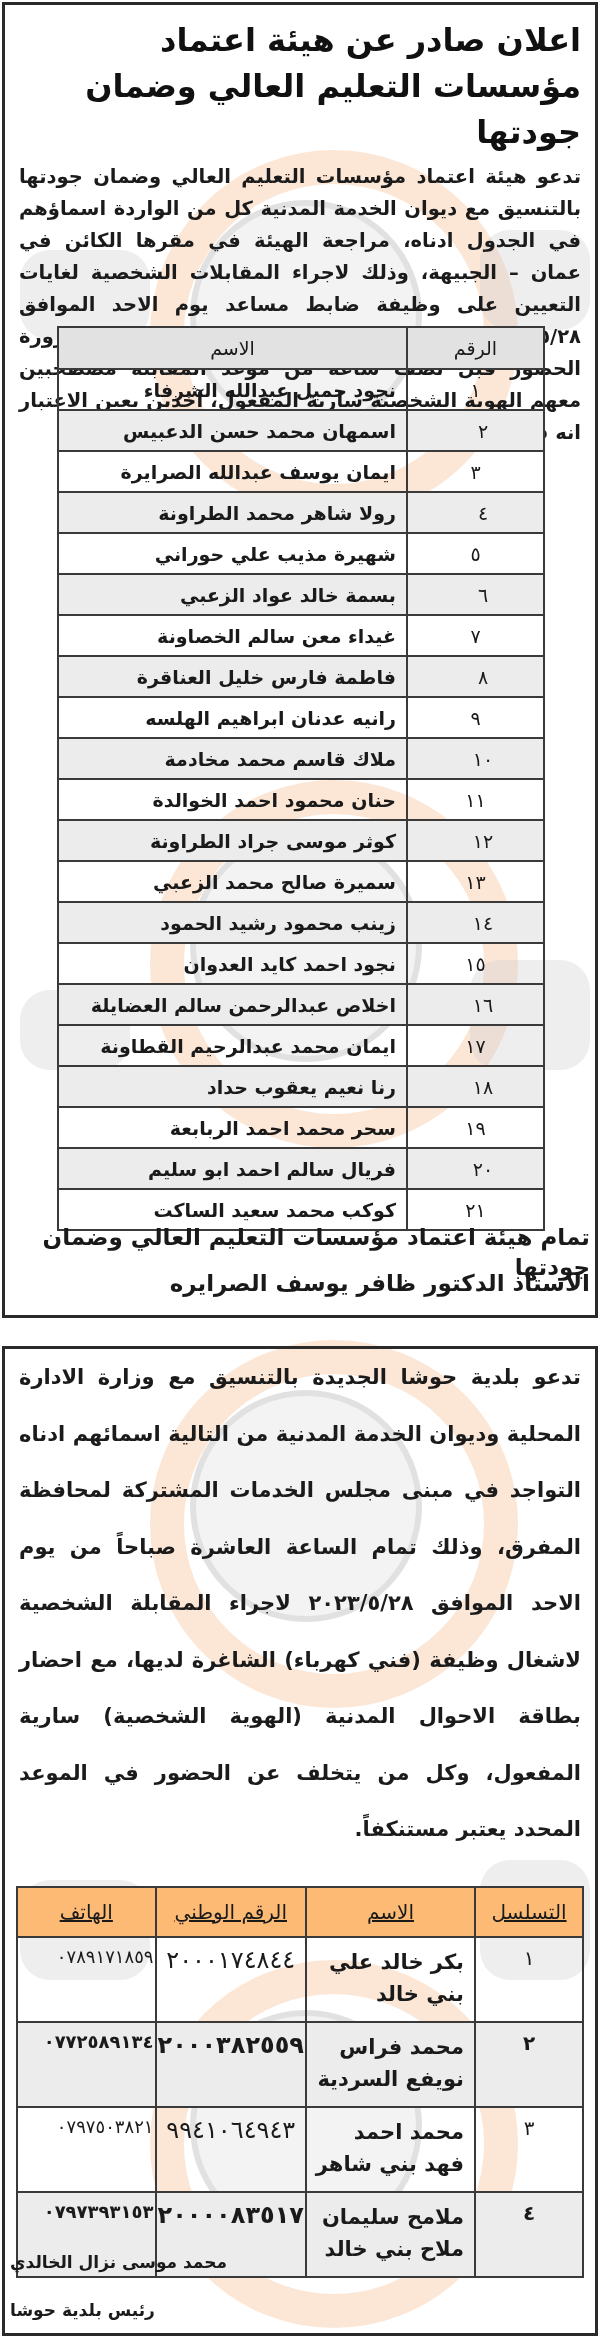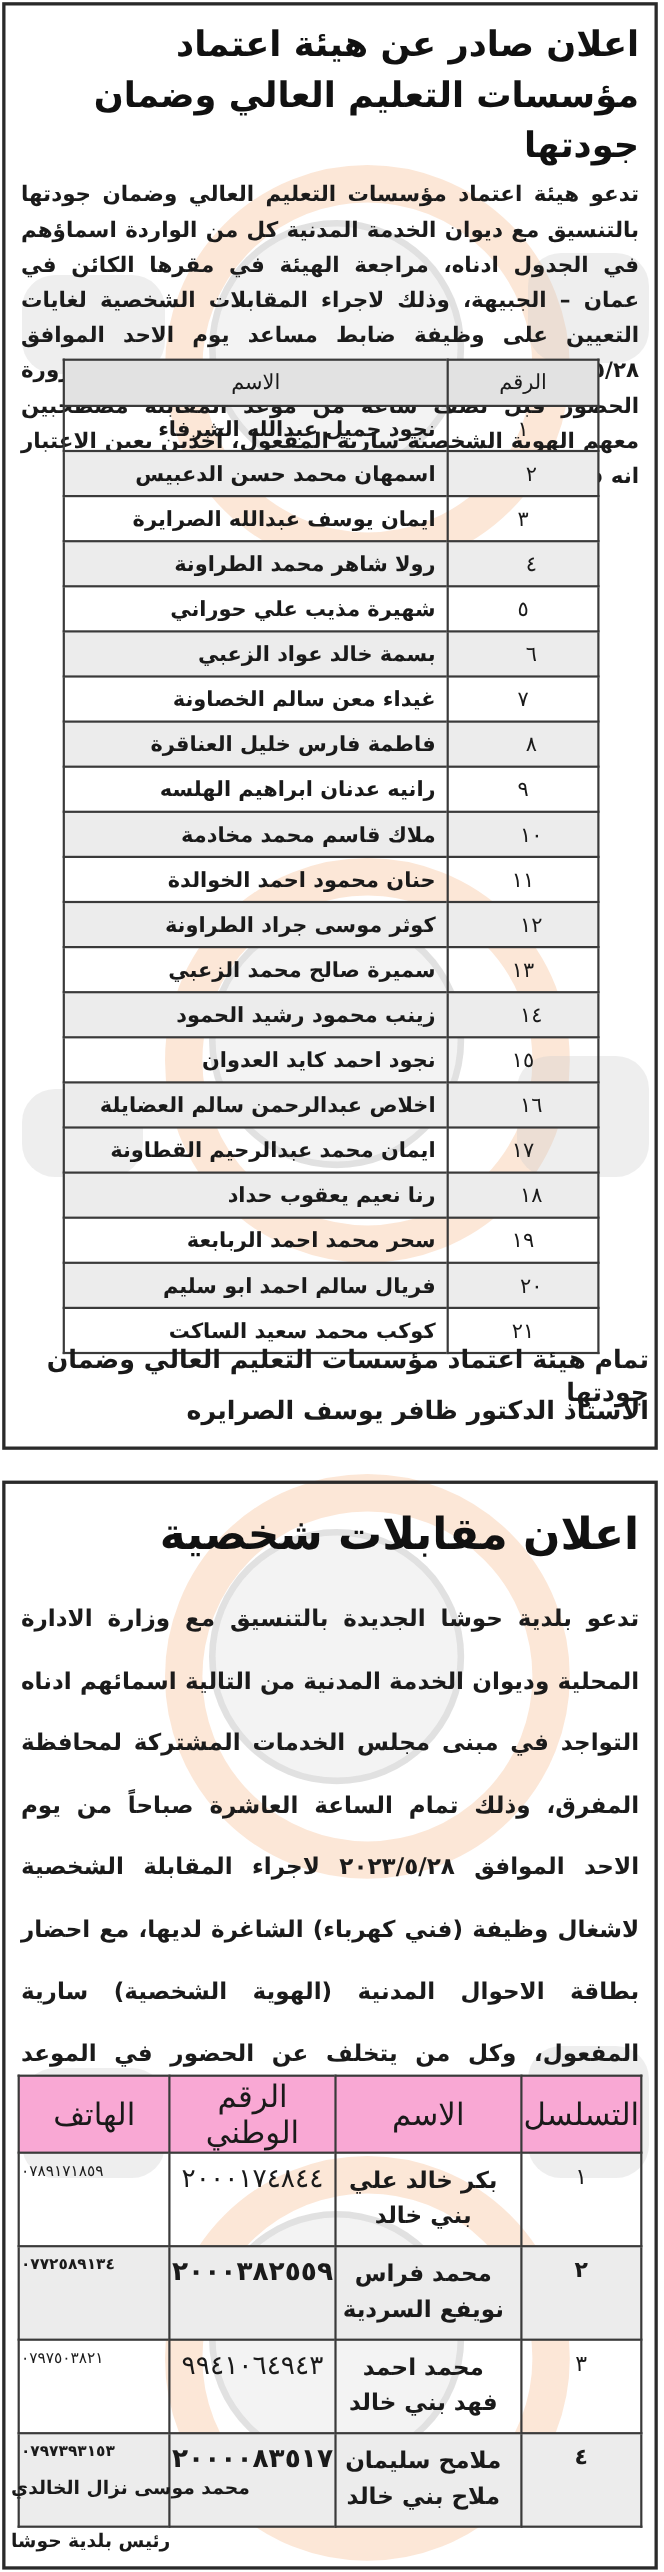--- a/index.html
+++ b/index.html
@@ -32,26 +32,26 @@
   .para2 { font-size:21px; line-height:56.5px; margin-top:0; }
   table { border-collapse:collapse; direction:rtl; position:absolute; }
   td, th { border:2px solid #3a3a3a; font-weight:bold; color:#1a1a1a; }
   #t1 { left:57px; top:326px; width:488px; }
   #t1 th { background:#e2e2e2; height:38px; font-size:19px; font-weight:normal; }
   #t1 td { height:37px; font-size:19px; }
   #t1 td.num { width:118px; text-align:center; font-weight:normal; }
   #t1 td.name { text-align:right; padding-right:10px; letter-spacing:1.5px; }
   #t1 tr.alt td { background:#ececec;padding-left:16px; }
   #t2 { left:16px; top:1886px; width:568px; }
-  #t2 th { background:#f9a8d4; height:46px; font-size:28px; font-weight:normal; }
+  #t2 th { background:#fdba74; height:46px; font-size:20px; font-weight:normal;text-decoration:underline; }
   #t2 td { height:74px; font-size:20px; vertical-align:top; padding-top:8px; }
   #t2 td.seq { width:104px; text-align:center; font-weight:normal; }
-  #t2 td.nm { width:156px; text-align:center; padding-right:10px; line-height:32px; font-size:21px; }
+  #t2 td.nm { width:156px; text-align:right; padding-right:10px; line-height:32px; font-size:21px; }
   #t2 td.nid { width:138px; text-align:center; font-weight:normal; font-size:24px; }
-  #t2 td.ph { text-align:left; font-weight:normal; font-size:14px;margin-left:13px; }
+  #t2 td.ph { text-align:right; font-weight:normal; font-size:18px;margin-left:13px; }
   #t2 tr.alt td { background:#ececec;font-weight:bold; }
   .sig { position:absolute; right:14px; font-weight:bold; font-size:23px; line-height:30px; direction:rtl; text-align:right; }
   .sig-left { position:absolute; left:10px; font-weight:bold; font-size:17px; direction:rtl; }
 </style>
 </head>
 <body>
 
 <div class="wm wm-ring" style="left:150px;top:150px;width:300px;height:300px;"></div>
 <div class="wm wm-clock" style="left:190px;top:200px;width:220px;height:220px;"></div>
 <div class="wm wm-ring" style="left:150px;top:780px;width:300px;height:300px;"></div>
@@ -164,21 +164,20 @@
         <td class="num">٢١</td>
         <td class="name">كوكب محمد سعيد الساكت</td>
       </tr>
   </tbody>
 </table>
 
 <div class="sig" style="top:1222px;z-index:2;">تمام هيئة اعتماد مؤسسات التعليم العالي وضمان جودتها</div>
 <div class="sig" style="top:1268px;z-index:2;">الاستاذ الدكتور ظافر يوسف الصرايره</div>
 
 <section class="box" id="box2">
-  <h1 class="title title2">اعلان مقابلات شخصية</h1>
   <p class="para para2">تدعو بلدية حوشا الجديدة بالتنسيق مع وزارة الادارة المحلية وديوان الخدمة المدنية من التالية اسمائهم ادناه التواجد في مبنى مجلس الخدمات المشتركة لمحافظة المفرق، وذلك تمام الساعة العاشرة صباحاً من يوم الاحد الموافق ٢٠٢٣/٥/٢٨ لاجراء المقابلة الشخصية لاشغال وظيفة (فني كهرباء) الشاغرة لديها، مع احضار بطاقة الاحوال المدنية (الهوية الشخصية) سارية المفعول، وكل من يتخلف عن الحضور في الموعد المحدد يعتبر مستنكفاً.</p>
 </section>
 
 <table id="t2" style="z-index:2;">
   <thead>
     <tr>
       <th>التسلسل</th>
       <th>الاسم</th>
       <th>الرقم الوطني</th>
       <th>الهاتف</th>
@@ -192,21 +191,21 @@
       <td class="ph">٠٧٨٩١٧١٨٥٩</td>
     </tr>
     <tr class="alt">
       <td class="seq">٢</td>
       <td class="nm">محمد فراس نويفع السردية</td>
       <td class="nid">٢٠٠٠٣٨٢٥٥٩</td>
       <td class="ph">٠٧٧٢٥٨٩١٣٤</td>
     </tr>
     <tr>
       <td class="seq">٣</td>
-      <td class="nm">محمد احمد فهد بني خالد</td>
+      <td class="nm">محمد احمد فهد بني شاهر</td>
       <td class="nid">٩٩٤١٠٦٤٩٤٣</td>
       <td class="ph">٠٧٩٧٥٠٣٨٢١</td>
     </tr>
     <tr class="alt">
       <td class="seq">٤</td>
       <td class="nm">ملامح سليمان ملاح بني خالد</td>
       <td class="nid">٢٠٠٠٠٨٣٥١٧</td>
       <td class="ph">٠٧٩٧٣٩٣١٥٣</td>
     </tr>
   </tbody>

